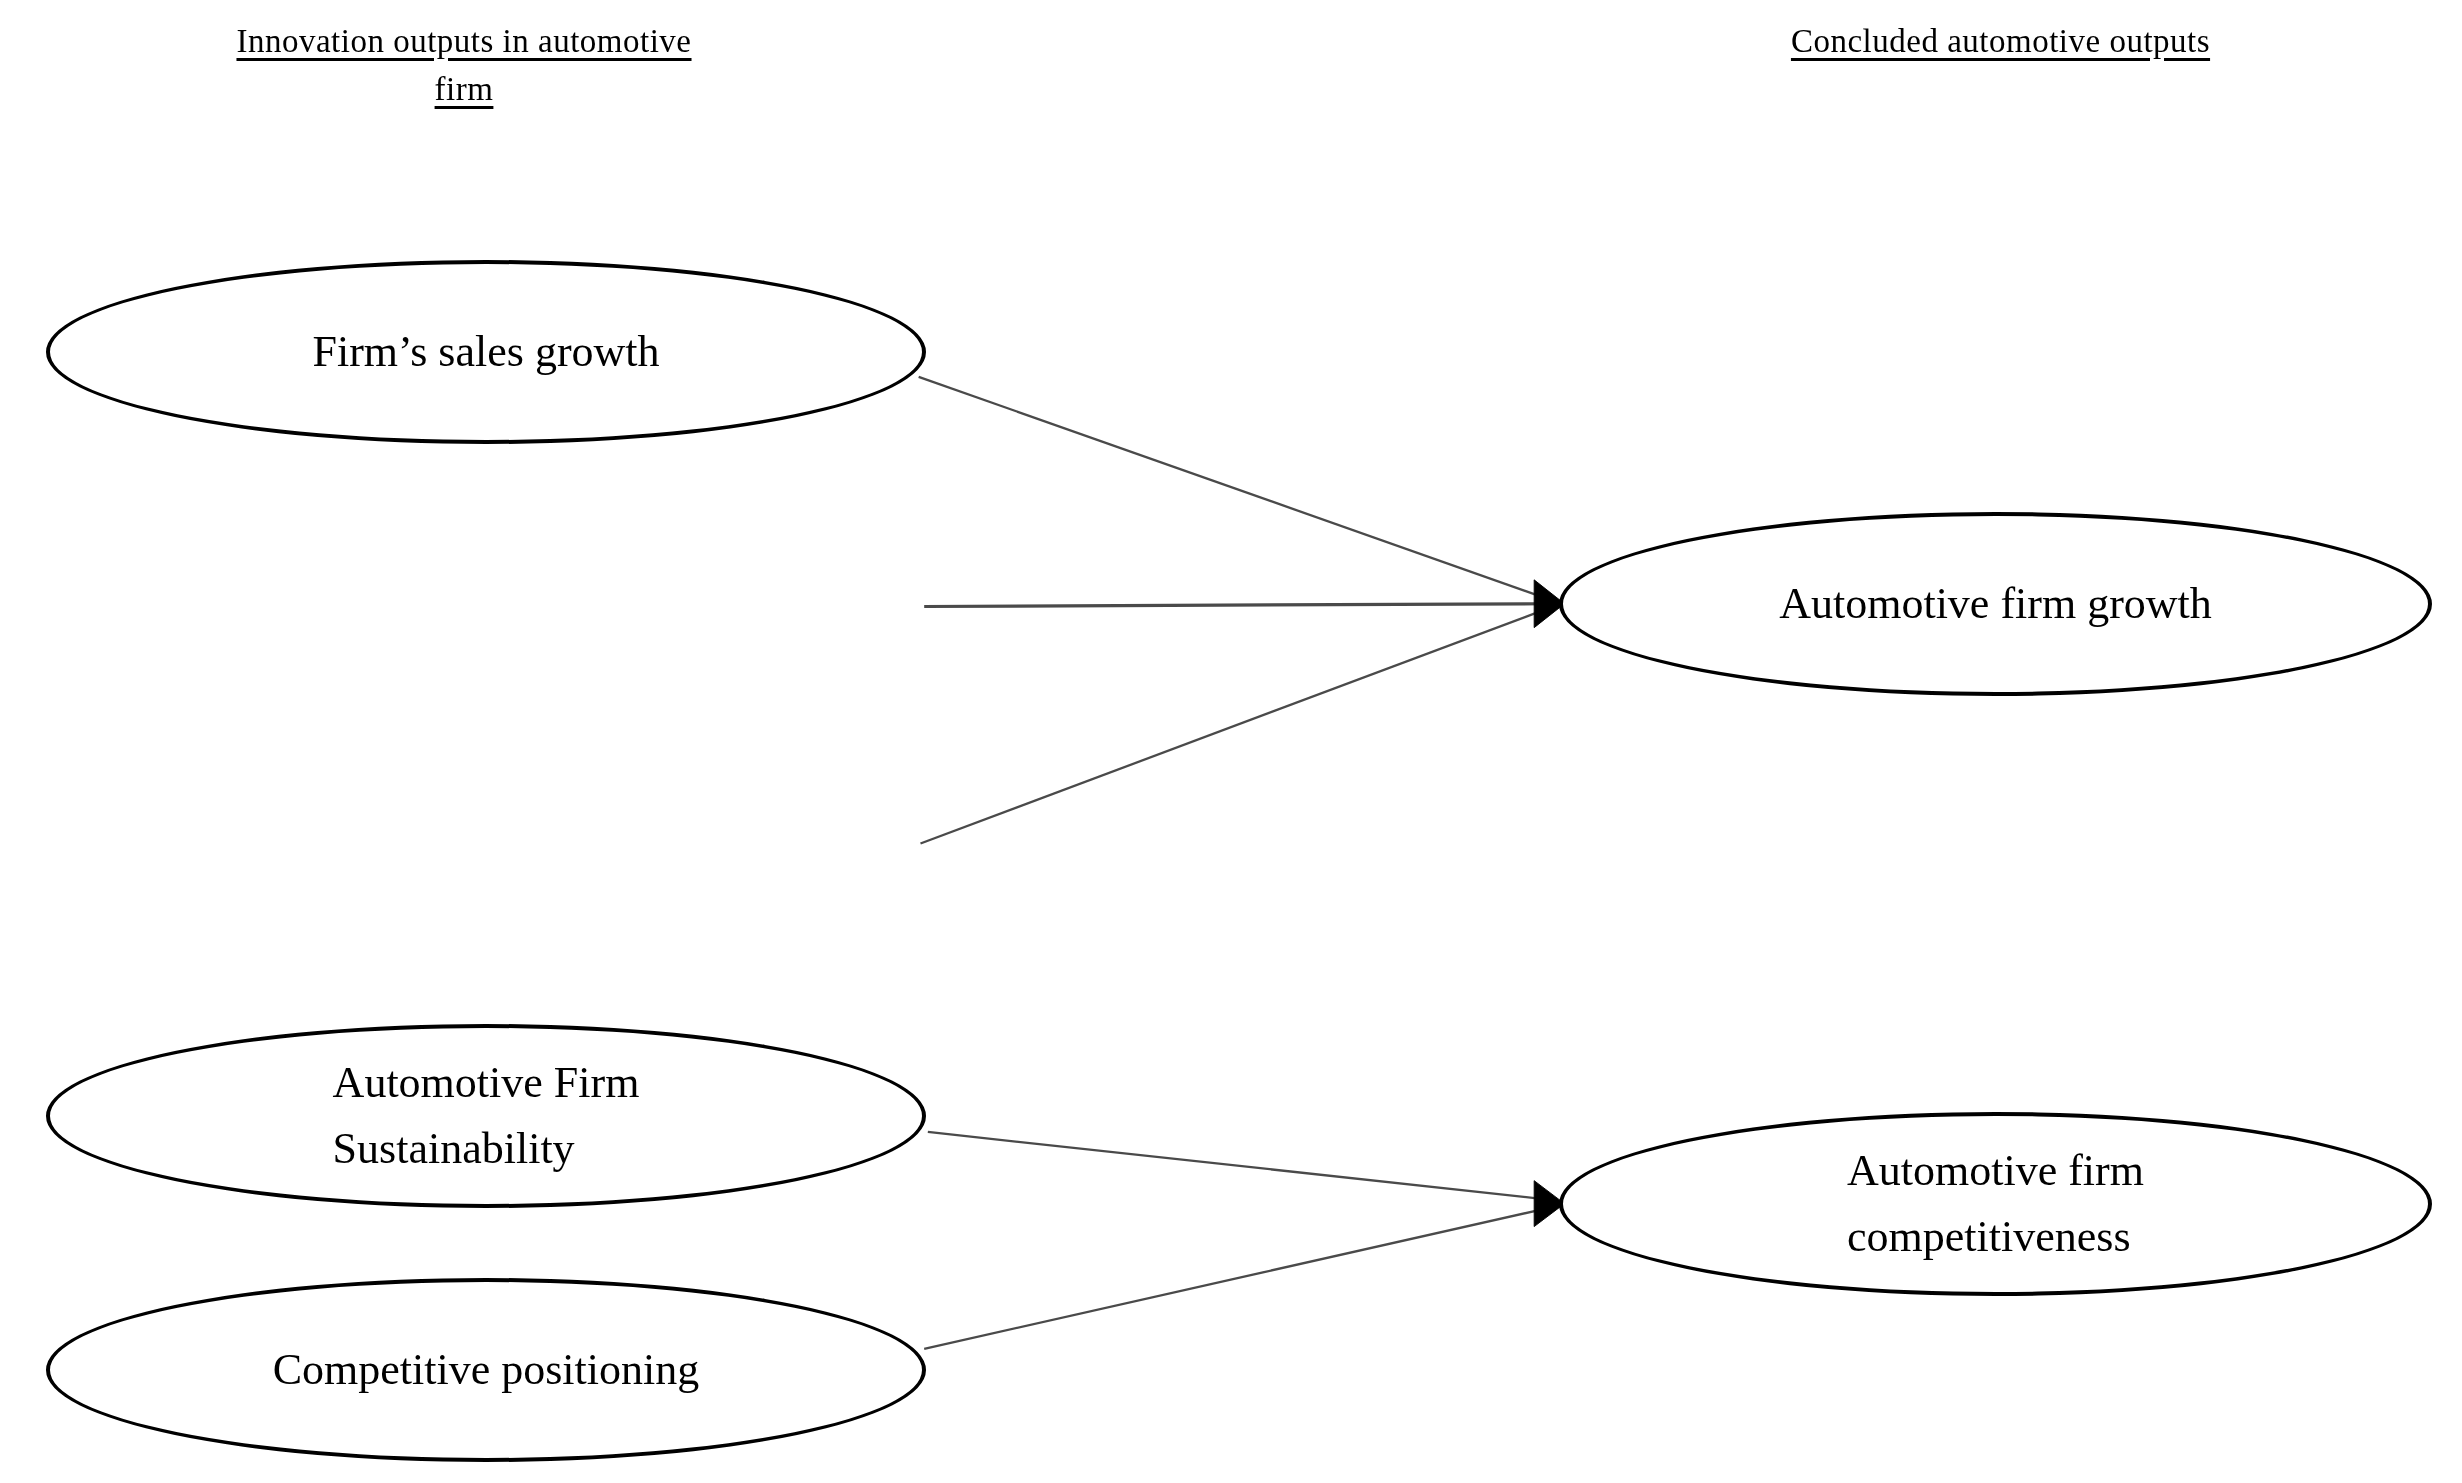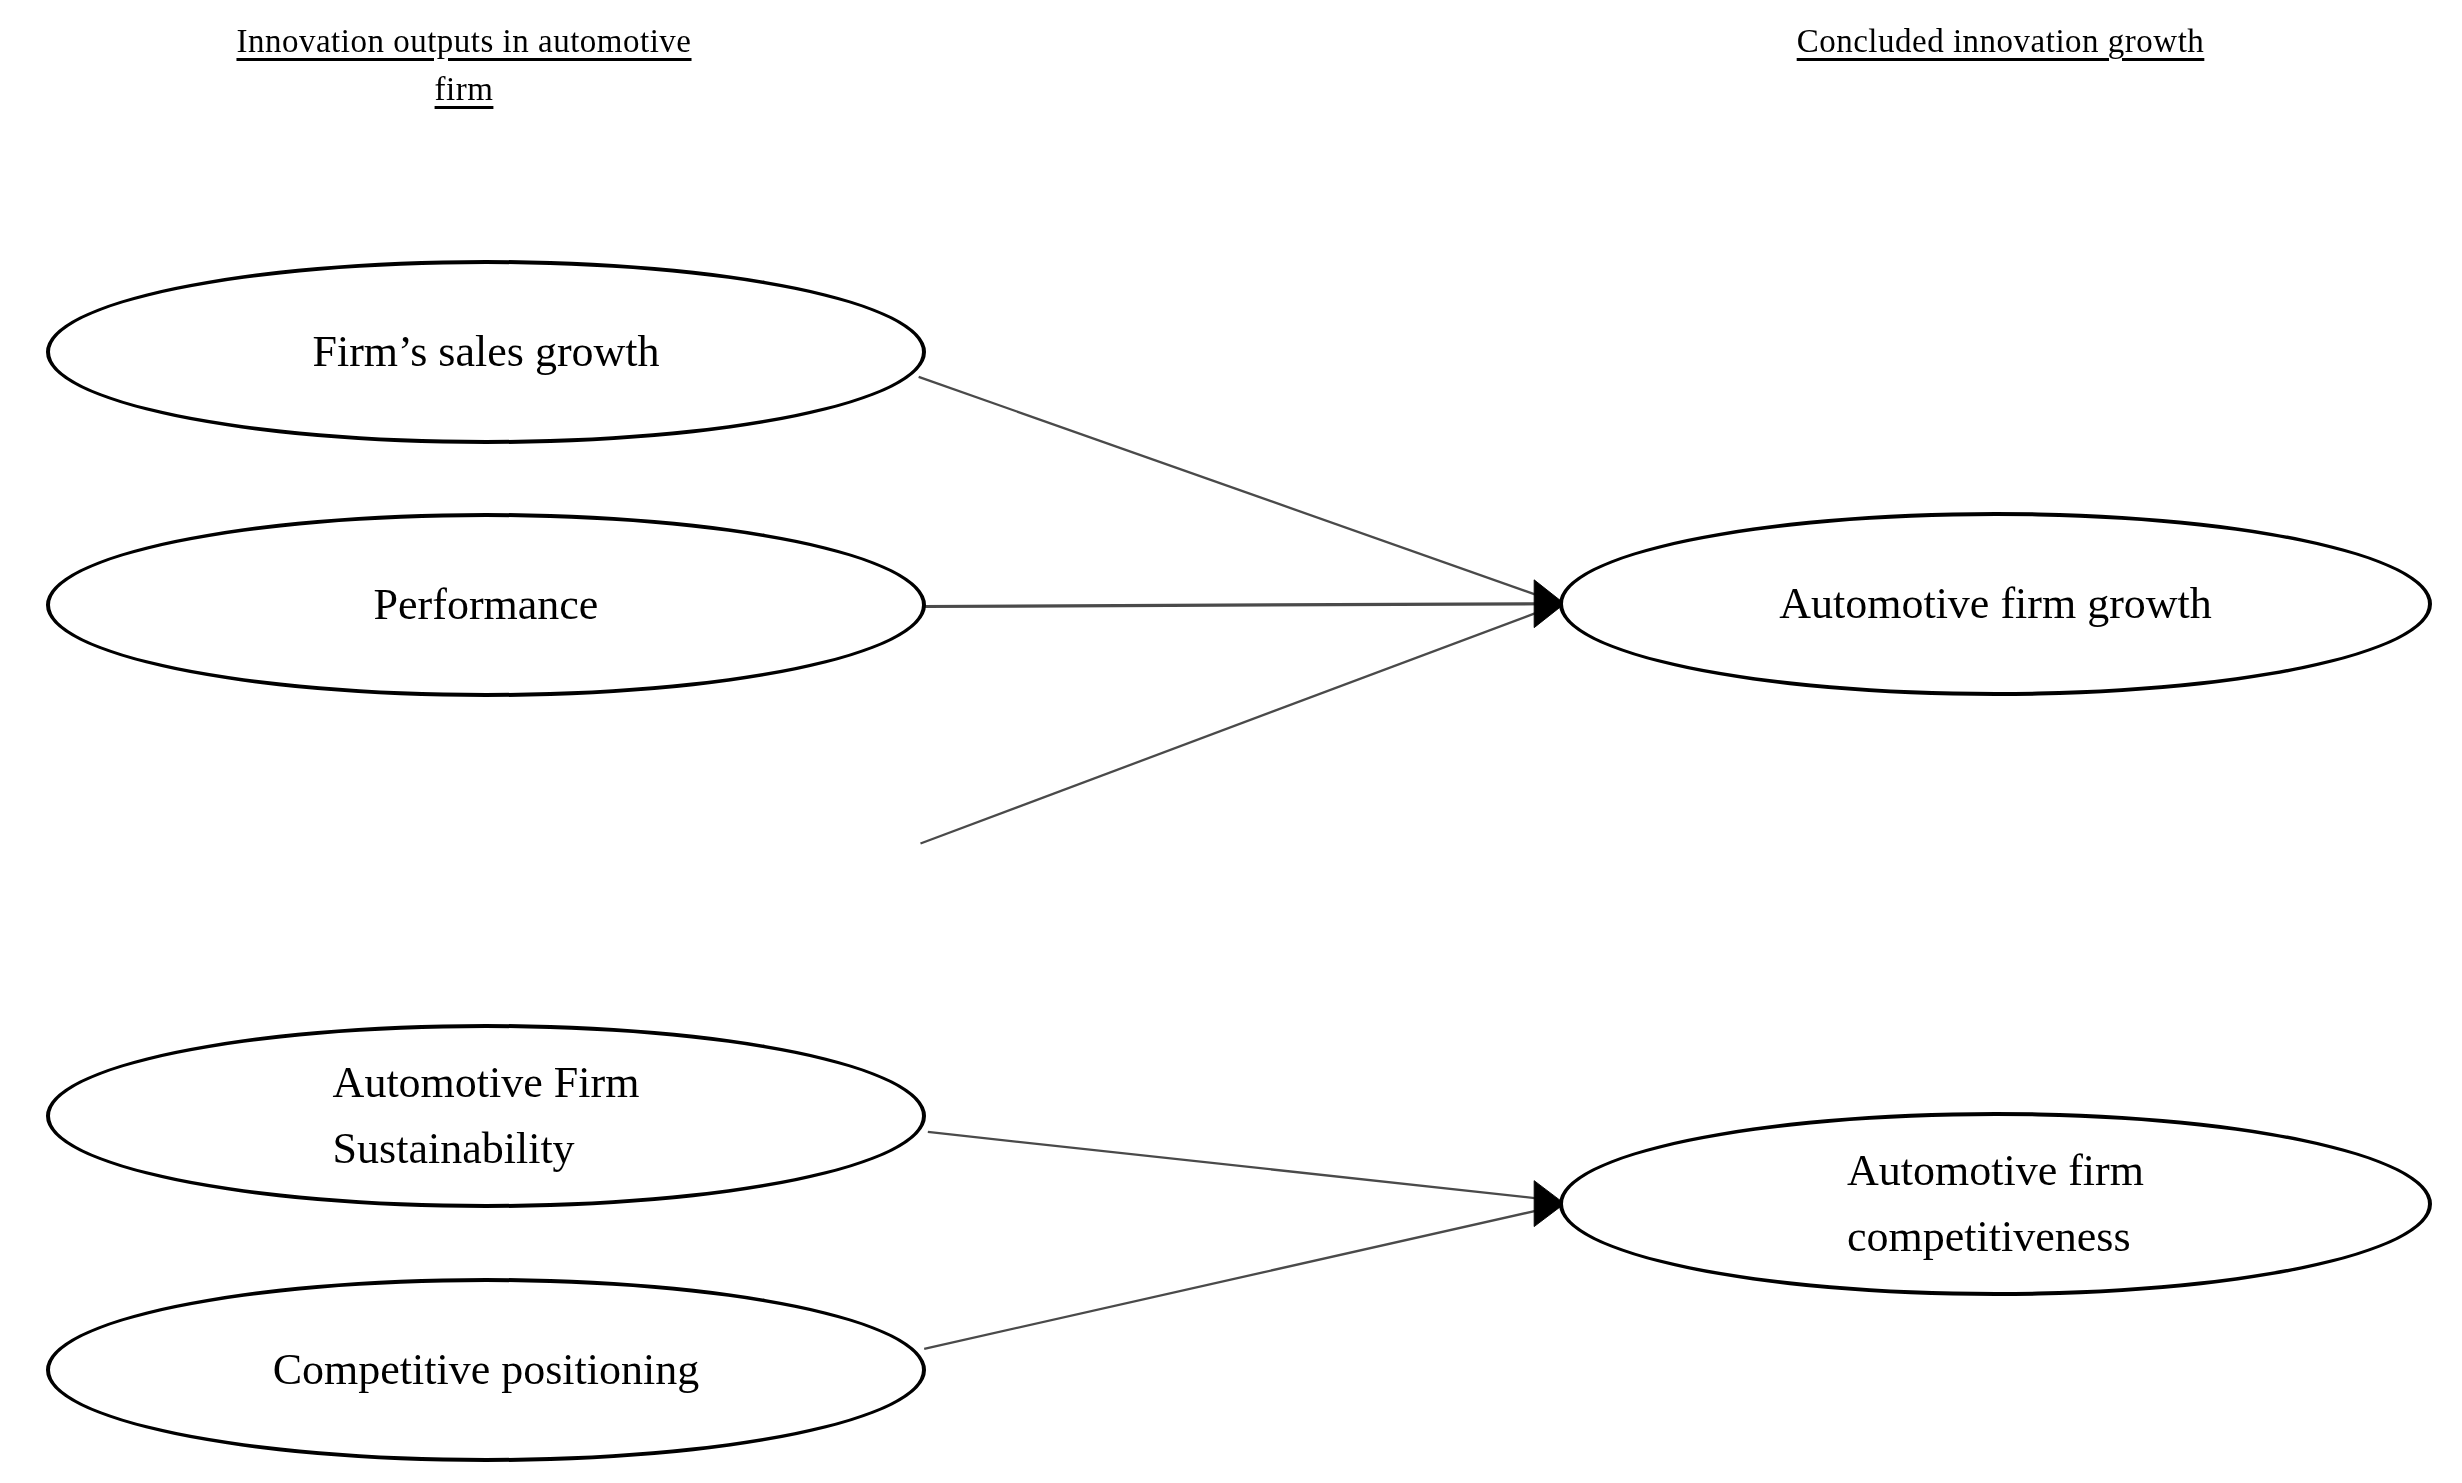--- a/index.html
+++ b/index.html
@@ -62,35 +62,34 @@
   #arrow-layer polygon { fill: #000000; stroke: #000000; }
 </style>
 </head>
 <body>
 
 <div id="canvas">
 
   <div id="header-left" class="col-header">Innovation outputs in automotive
 firm</div>
 
-  <div id="header-right" class="col-header">Concluded innovation growth</div>
+  <div id="header-right" class="col-header">Concluded automotive outputs</div>
 
   <svg id="arrow-layer" viewBox="0 0 2680 1615" xmlns="http://www.w3.org/2000/svg">
     <line x1="1000" y1="410" x2="1680" y2="650" stroke-width="2.5"></line>
     <line x1="1006" y1="660" x2="1680" y2="657" stroke-width="3.5"></line>
     <line x1="1002" y1="918" x2="1680" y2="664" stroke-width="2.5"></line>
     <polygon points="1670,631 1703,657 1670,683"></polygon>
     <line x1="1010" y1="1232" x2="1680" y2="1305" stroke-width="2.5"></line>
     <line x1="1006" y1="1468" x2="1680" y2="1316" stroke-width="2.5"></line>
     <polygon points="1670,1285 1703,1310 1670,1335"></polygon>
   </svg>
 
   <div id="node-sales" class="node node-left">Firm’s sales growth</div>
 
-  <div id="node-performance" class="node node-left">Performance</div>
 
 
   <div id="node-sustainability" class="node node-left">Automotive Firm
 Sustainability</div>
 
   <div id="node-positioning" class="node node-left">Competitive positioning</div>
 
   <div id="node-growth" class="node node-right">Automotive firm growth</div>
 
   <div id="node-competitiveness" class="node node-right">Automotive firm

